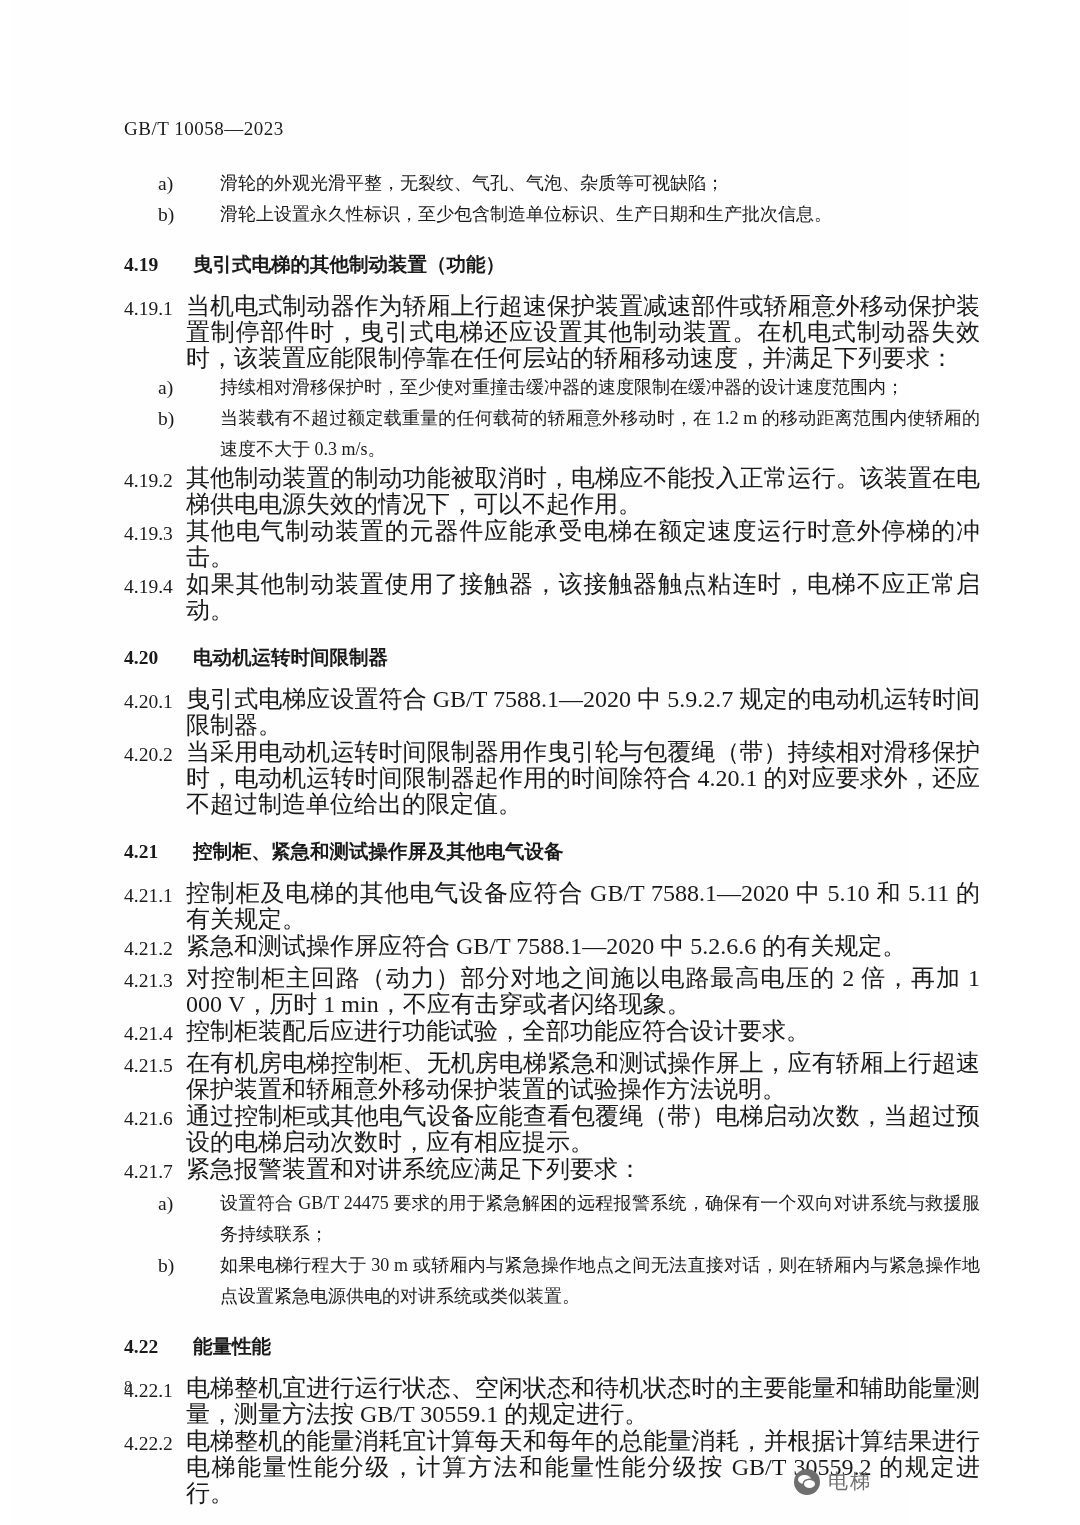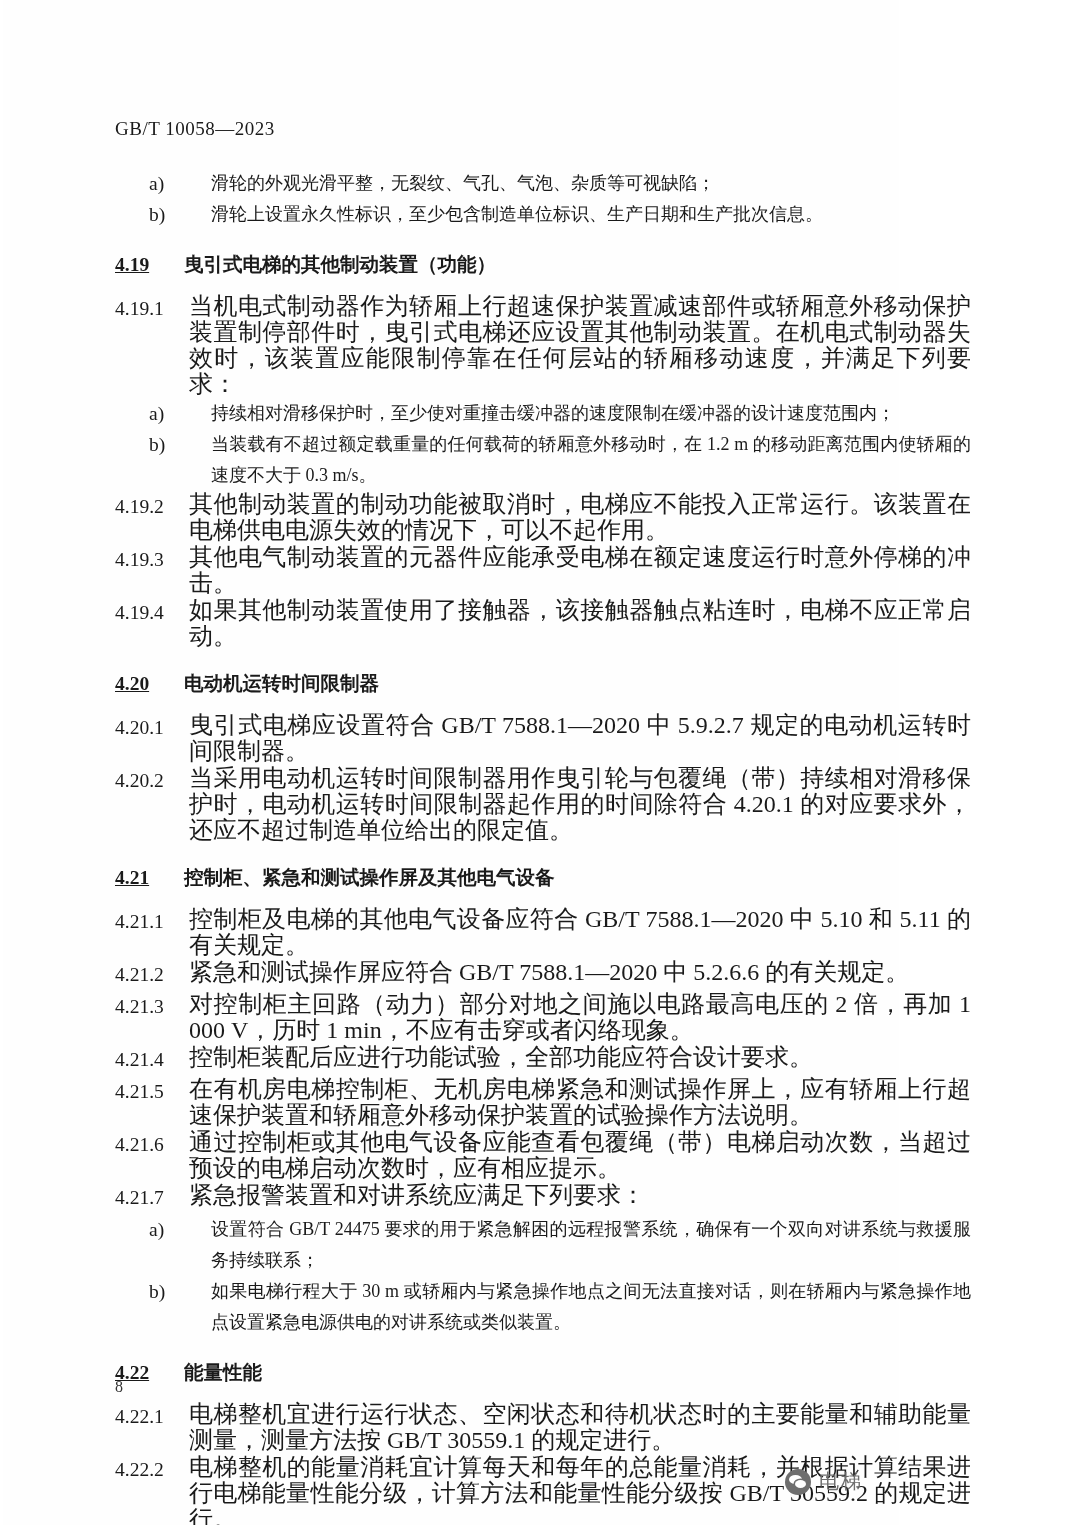--- a/index.html
+++ b/index.html
@@ -10,21 +10,21 @@
   body {
     width: 1080px;
     height: 1525px;
     position: relative;
     font-family: "Liberation Serif", "DejaVu Serif", serif;
     color: #1a1a1a;
     overflow: hidden;
   }
   .page {
     position: absolute;
-    left: 3px; top: 0;
+    left: 12px; top: 0;
     width: 896px;
     height: 1525px;
     background: #fefefe;
   }
   .content {
     position: absolute;
     left: 112px;
     top: 118px;
     width: 856px;
   }
@@ -35,24 +35,24 @@
     font-family: "Liberation Serif", serif;
   }
   .heading {
     font-size: 19.5px;
     line-height: 31px;
     font-weight: bold;
     margin: 19px 0 13px 0;
     display: flex;
     gap: 21px;
   }
-  .heading .num { min-width: 48px; text-decoration: underline; }
+  .heading .num { min-width: 48px; }
   .numbered {
     display: flex;
-    gap: 12px;
+    gap: 0px;
     margin-bottom: 1px;
   }
   .numbered .num {
     flex: 0 0 auto;
     min-width: 62px;
     font-size: 19.5px;
     line-height: 31px;
   }
   .numbered .txt {
     flex: 1 1 auto;

